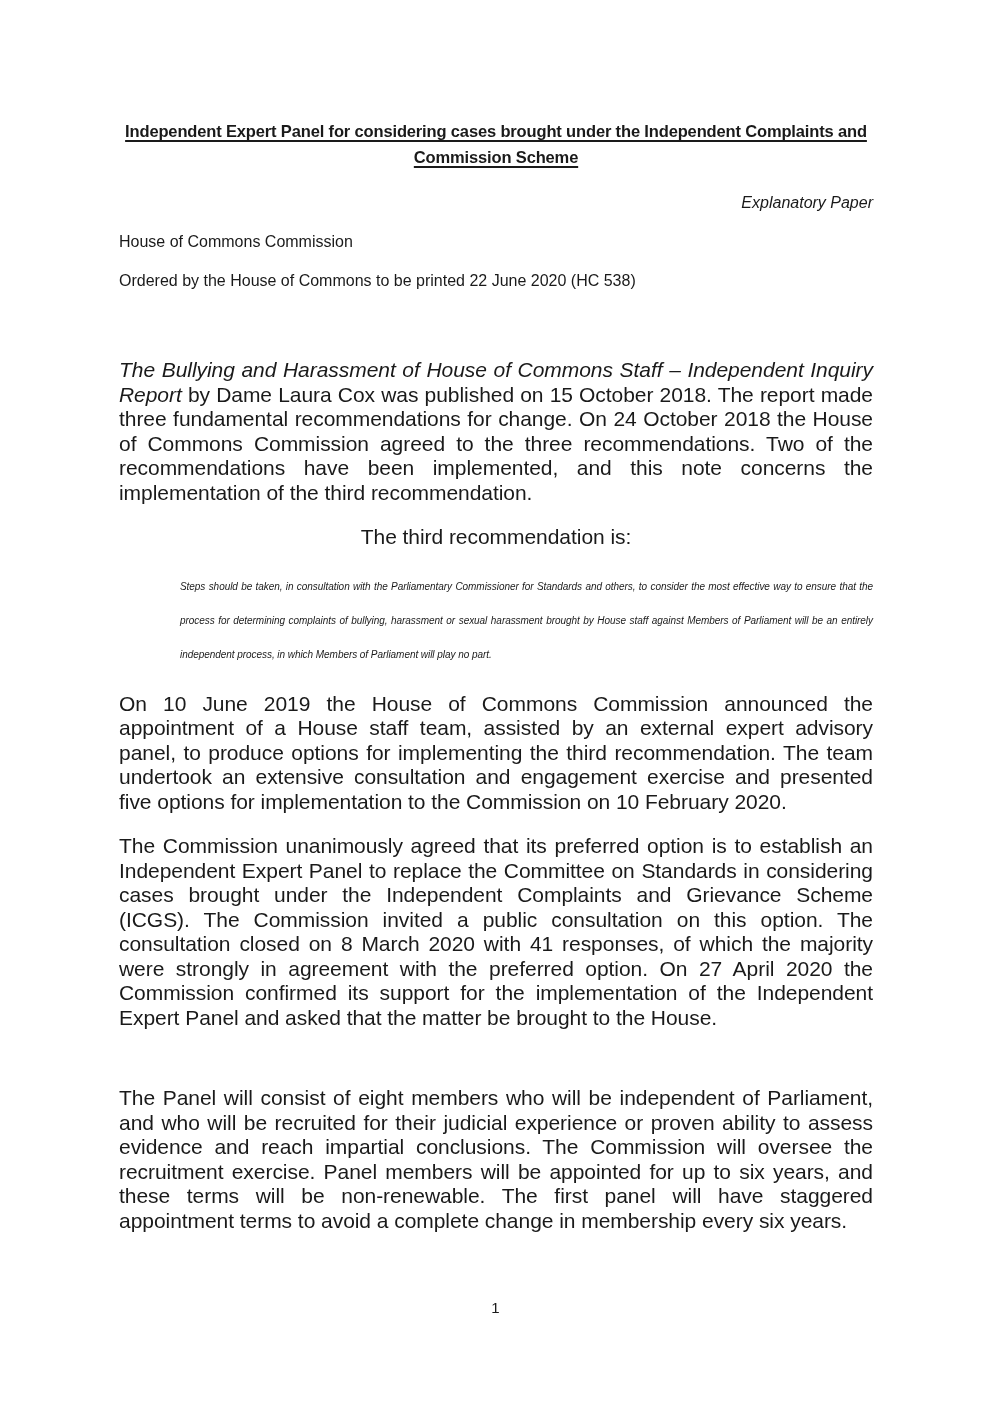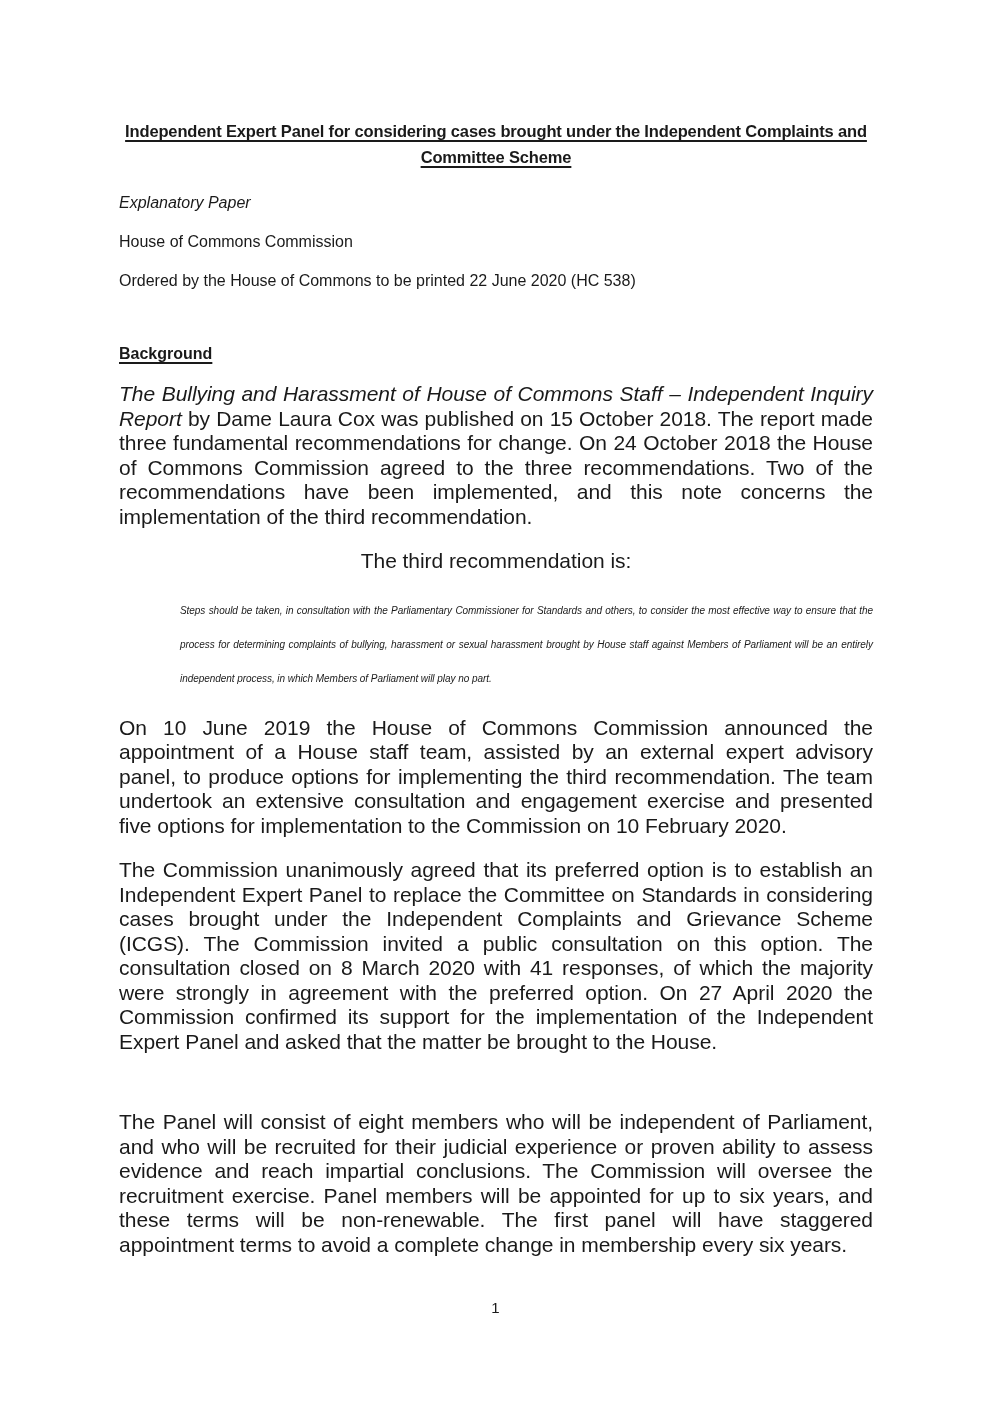--- a/index.html
+++ b/index.html
@@ -38,21 +38,21 @@
     letter-spacing: -0.15px;
   }
   .doc-title span.u {
     text-decoration: underline;
     text-underline-offset: 3px;
     text-decoration-thickness: 1.6px;
   }
   .subtitle-italic {
     font-size: 16px;
     font-style: italic;
-    text-align: left;
+    text-align: right;
     margin: 21px 0 0 0;
     line-height: 24px;
   }
   .subtitle {
     font-size: 16px;
     margin: 15px 0 0 0;
     line-height: 24px;
   }
 
   
@@ -104,34 +104,31 @@
 </style>
 </head>
 <body>
 
 <div class="page">
 
   <div class="content">
 
     <div class="doc-title">
       <span class="u">Independent Expert Panel for considering cases brought under the Independent Complaints and</span><br>
-      <span class="u">Committee Scheme</span>
+      <span class="u">Commission Scheme</span>
     </div>
 
     <p class="subtitle-italic">Explanatory Paper</p>
 
     <p class="subtitle">House of Commons Commission</p>
 
     <p class="subtitle">Ordered by the House of Commons to be printed 22 June 2020 (HC 538)</p>
 
     <div class="gap-head"></div>
 
-    <h2 class="section-heading">
-      <span class="u">Background</span>
-    </h2>
 
     <div class="gap-after-head"></div>
 
     <p class="body-text"><em class="i">The Bullying and Harassment of House of Commons Staff – Independent Inquiry Report</em><span> by Dame Laura Cox was published on 15 October 2018. The report made three fundamental recommendations for change. On 24 October 2018 the House of Commons Commission agreed to the three recommendations. Two of the recommendations have been implemented, and this note concerns the implementation of the third recommendation.</span></p>
 
     <div class="gap-md"></div>
 
     <p class="body-text plain">The third recommendation is:</p>
 
     <div class="gap-md"></div>

